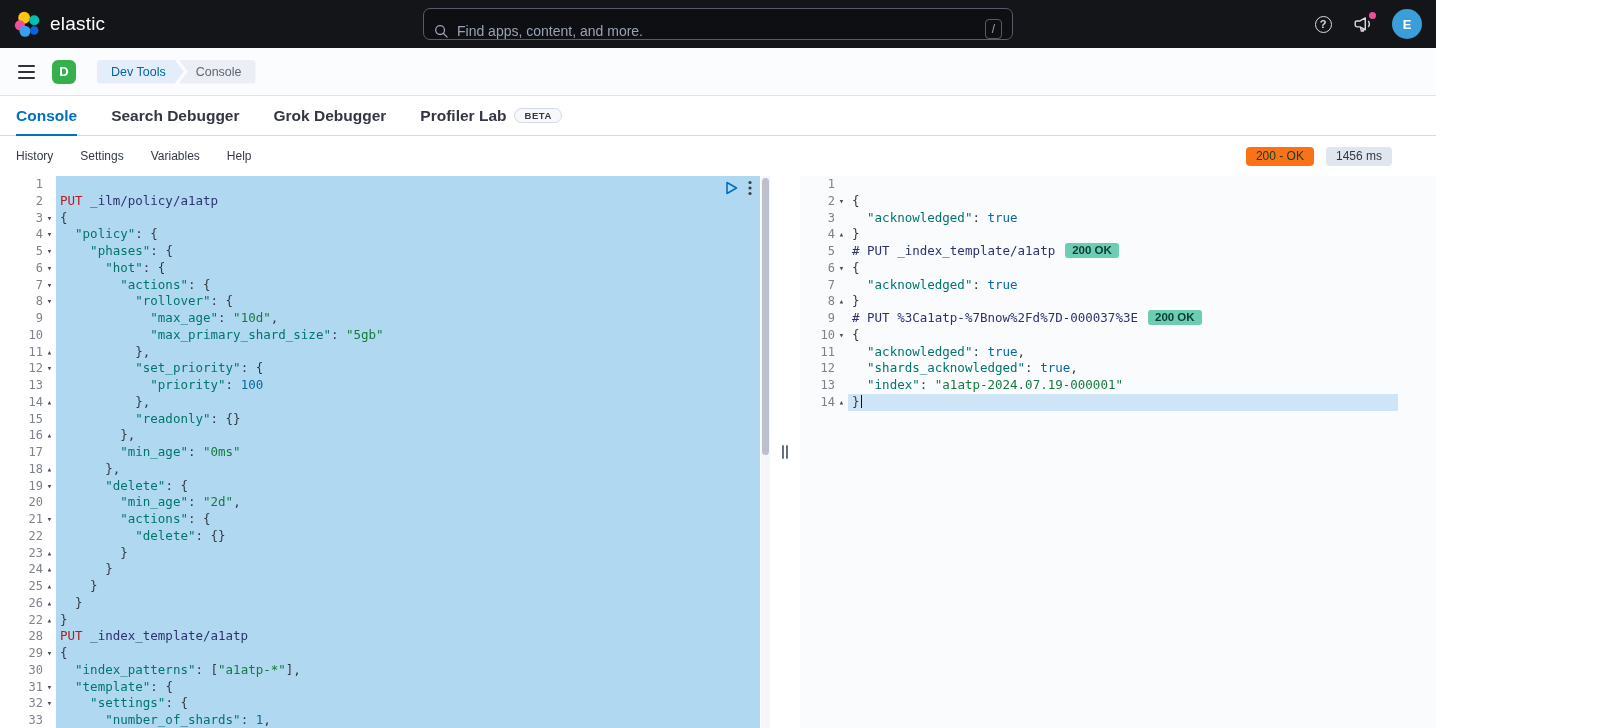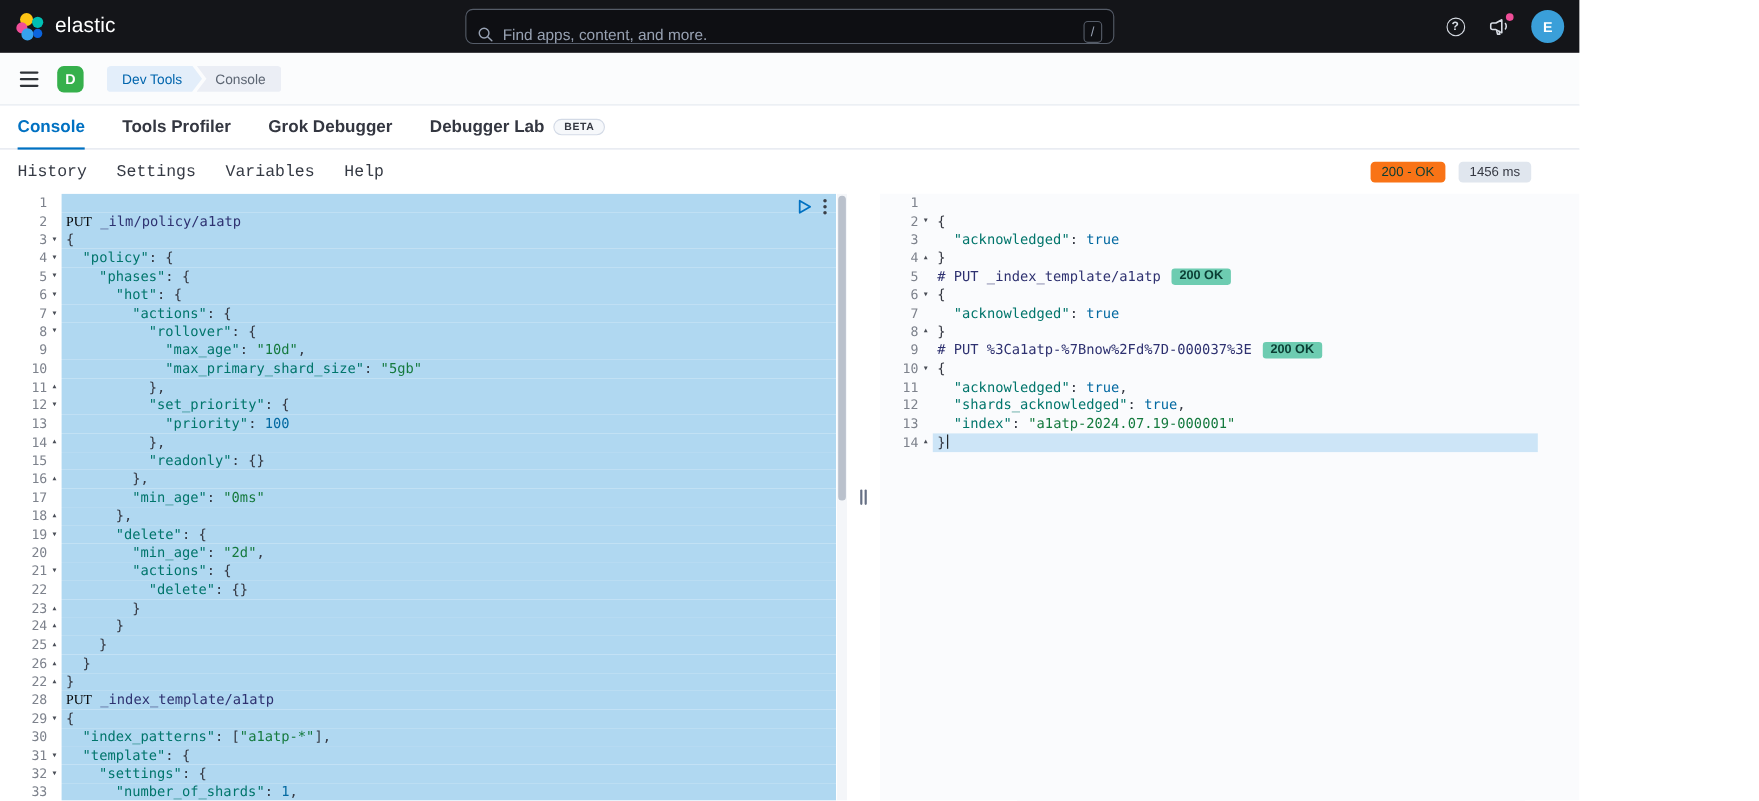--- a/index.html
+++ b/index.html
@@ -34,40 +34,40 @@
 
   
   .tabsbar { height:40px; flex:none; background:#fff; border-bottom:1px solid #d3dae6; display:flex; align-items:stretch; padding:0 16px; gap:34px; }
   .tab { position:relative; display:flex; align-items:center; gap:8px; font-size:15.5px; font-weight:600; color:#343741; cursor:pointer; }
   .tab.active { color:#0071c2; }
   .tab.active::after { content:""; position:absolute; left:0; right:0; bottom:-1px; height:2px; background:#0071c2; }
   .beta { background:#f6f8fb; border:1px solid #d3dae6; border-radius:10px; font-size:9.5px; font-weight:700; letter-spacing:.06em; color:#343741; padding:2px 9px; line-height:1; }
 
   
   .toolbar { height:40px; flex:none; background:#fff; display:flex; align-items:center; padding:0 16px; gap:27px; }
-  .tool-link { font-size:15px; font-weight:500; color:#353a44; cursor:pointer;font-family:Liberation Mono, monospace; }
+  .tool-link { font-size:12px; font-weight:500; color:#353a44; cursor:pointer; }
   .tool-right { margin-left:auto; margin-right:28px; display:flex; align-items:center; gap:12px; }
   .badge { font-size:12px; font-weight:500; padding:2.5px 10px; border-radius:4px; white-space:nowrap; }
   .badge-ok { background:#f97316; color:#0a3d33; }
   .badge-ms { background:#e0e6ee; color:#343741; }
 
   
   .workspace { flex:1; display:flex; background:#fff; overflow:hidden; }
   .pane-left { position:relative; width:770px; flex:none; overflow:hidden; background:#fff; }
   .pane-right { position:relative; flex:1; overflow:hidden; background:#fafbfd; }
   .row { display:flex; height:16.75px; line-height:16.75px; }
   .gutter { flex:none; display:flex; justify-content:flex-end; align-items:center; color:#7d828c; font-size:12px; font-family:"DejaVu Sans Mono","Liberation Mono",monospace; }
   .pane-left .gutter { width:56px; background:#fff; }
   .pane-right .gutter { width:48px; }
   .fold { display:inline-block; width:13px; text-align:center; font-size:9px; color:#4a4e57; cursor:pointer; }
   .code { flex:1 1 auto; white-space:pre; overflow:hidden; font-family:"DejaVu Sans Mono","Liberation Mono",monospace; font-size:12.5px; color:#343741; padding-left:4px; }
   .pane-left .code { background:#b0d8f1; margin-right:10px; }
   .pane-right .code { margin-right:38px; }
   .pane-right .row.active .code { background:#cde5f7; }
-  .tk-m { color:#000000;font-family:Liberation Serif, serif; }
+  .tk-m { color:#b91c1c; }
   .tk-u { color:#2e3170; }
   .tk-c { color:#2e3170; }
   .tk-k { color:#00756b; }
   .tk-s { color:#157a3e; }
   .tk-n { color:#0369a1; }
   .tk-p { color:#343741; }
   .okbadge { display:inline-block; font-family:"Liberation Sans",sans-serif; font-size:11.5px; font-weight:600; color:#0a3d33; background:#6dccb1; border-radius:3px; padding:0 7px; line-height:15px; margin-left:10px; vertical-align:1px; }
   .caret { display:inline-block; width:1.5px; height:13px; background:#111; margin-left:1px; vertical-align:-2px; }
 
   .editor-actions { position:absolute; top:4px; right:18px; display:flex; align-items:center; gap:10px; z-index:3; }
@@ -131,27 +131,27 @@
       <span class="crumb crumb-first">Dev Tools</span>
       <span class="crumb crumb-last">Console</span>
     </nav>
   </div>
 
   <div class="tabsbar">
     <div class="tab active">
         <span>Console</span>
       </div>
     <div class="tab">
-        <span>Tools Profiler</span>
+        <span>Search Debugger</span>
       </div>
     <div class="tab">
         <span>Grok Debugger</span>
       </div>
     <div class="tab">
-      <span>Debugger Lab</span>
+      <span>Profiler Lab</span>
       <span class="beta">BETA</span>
     </div>
   </div>
 
   <div class="toolbar">
     <span class="tool-link">History</span>
     <span class="tool-link">Settings</span>
     <span class="tool-link">Variables</span>
     <span class="tool-link">Help</span>
     <div class="tool-right">

